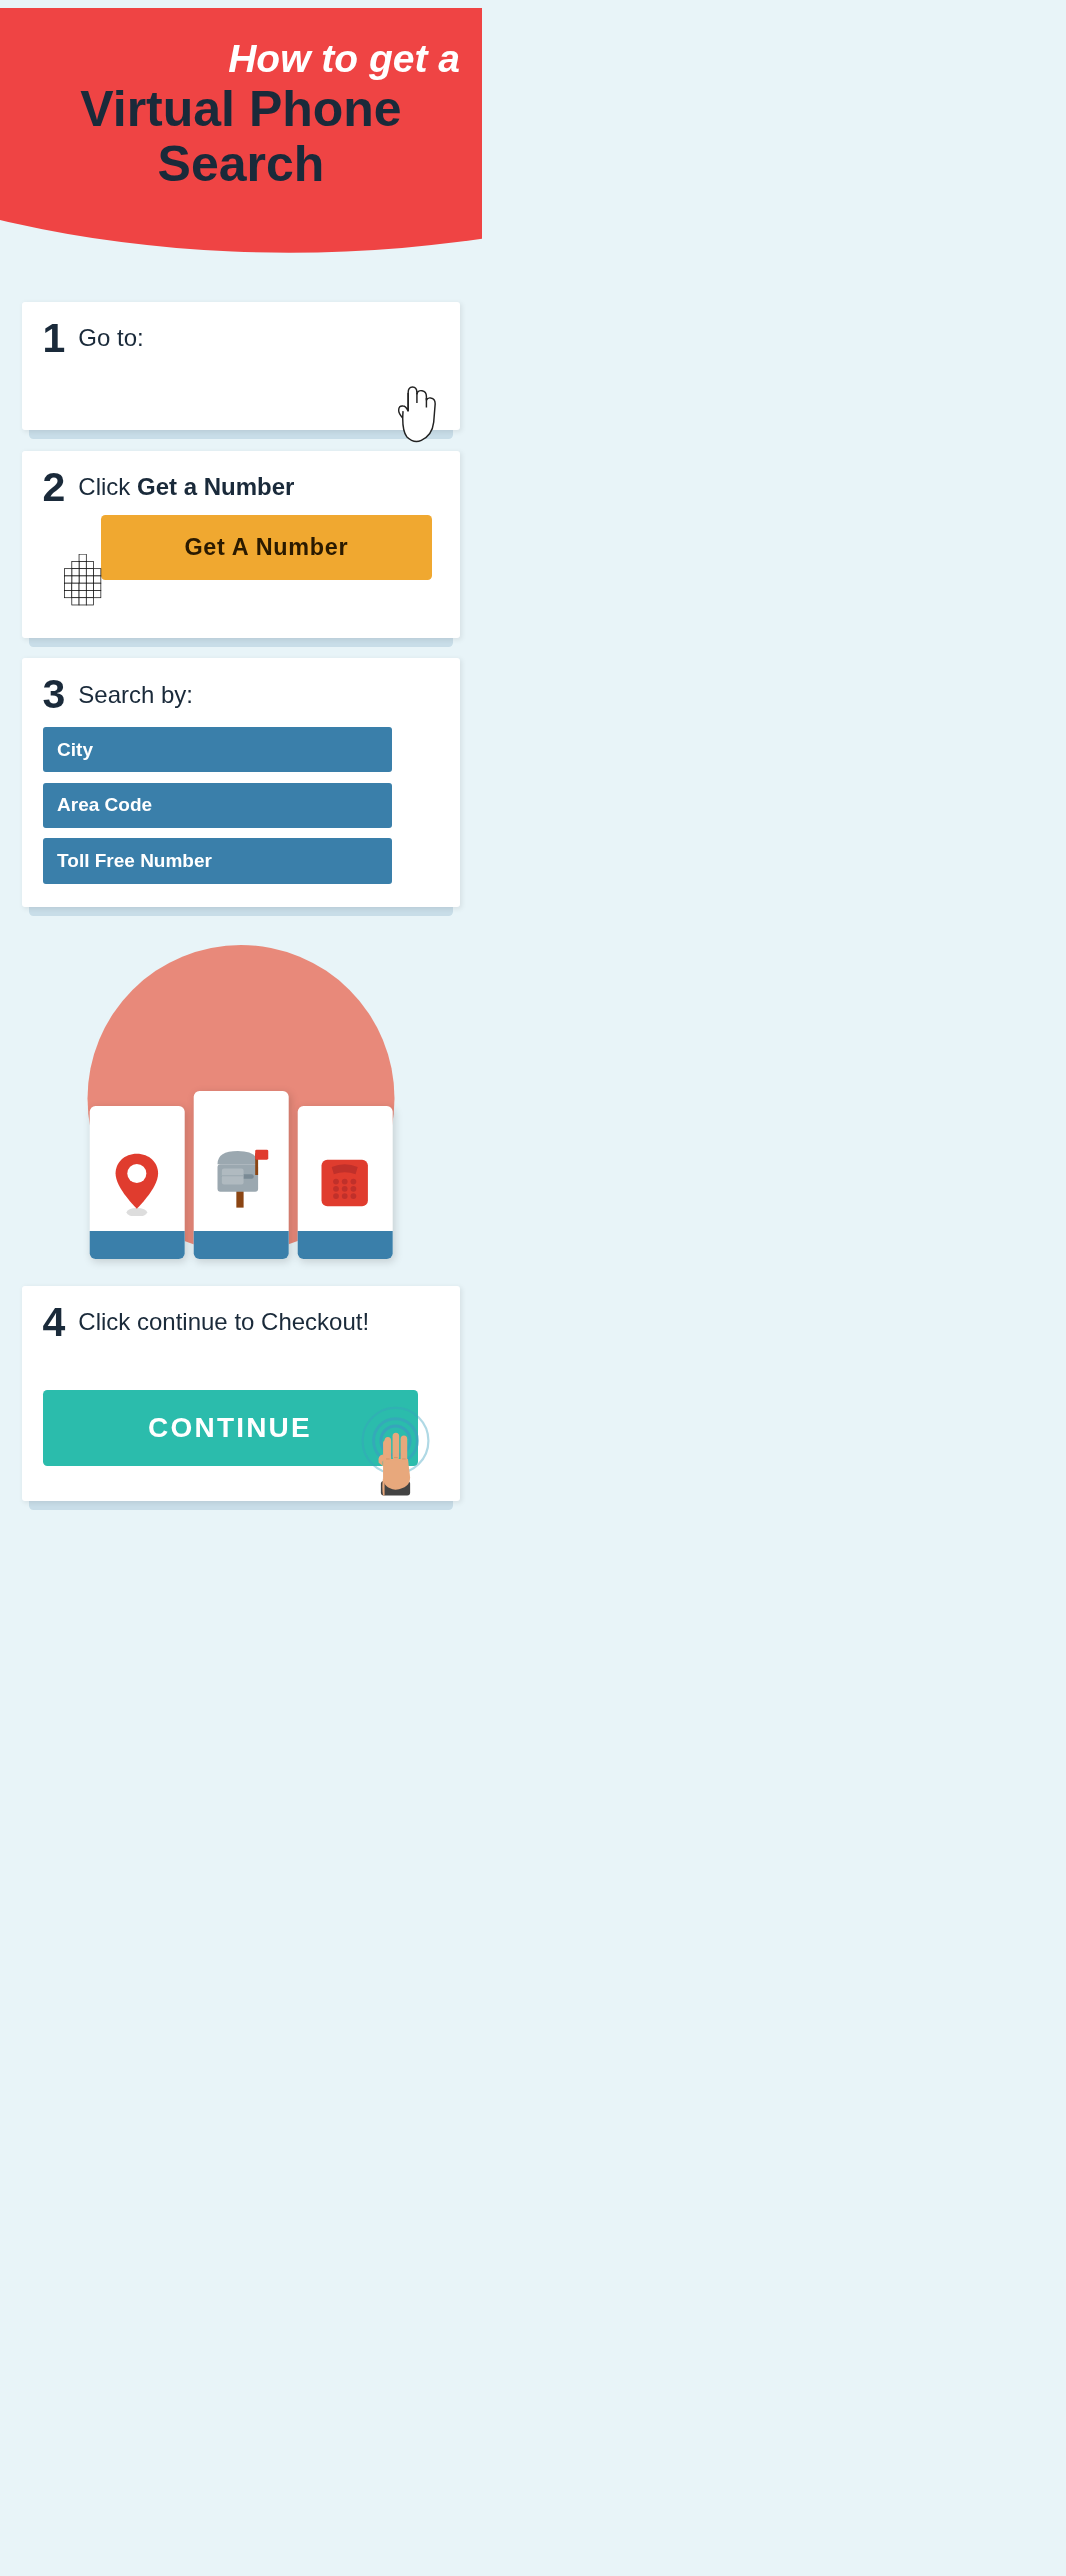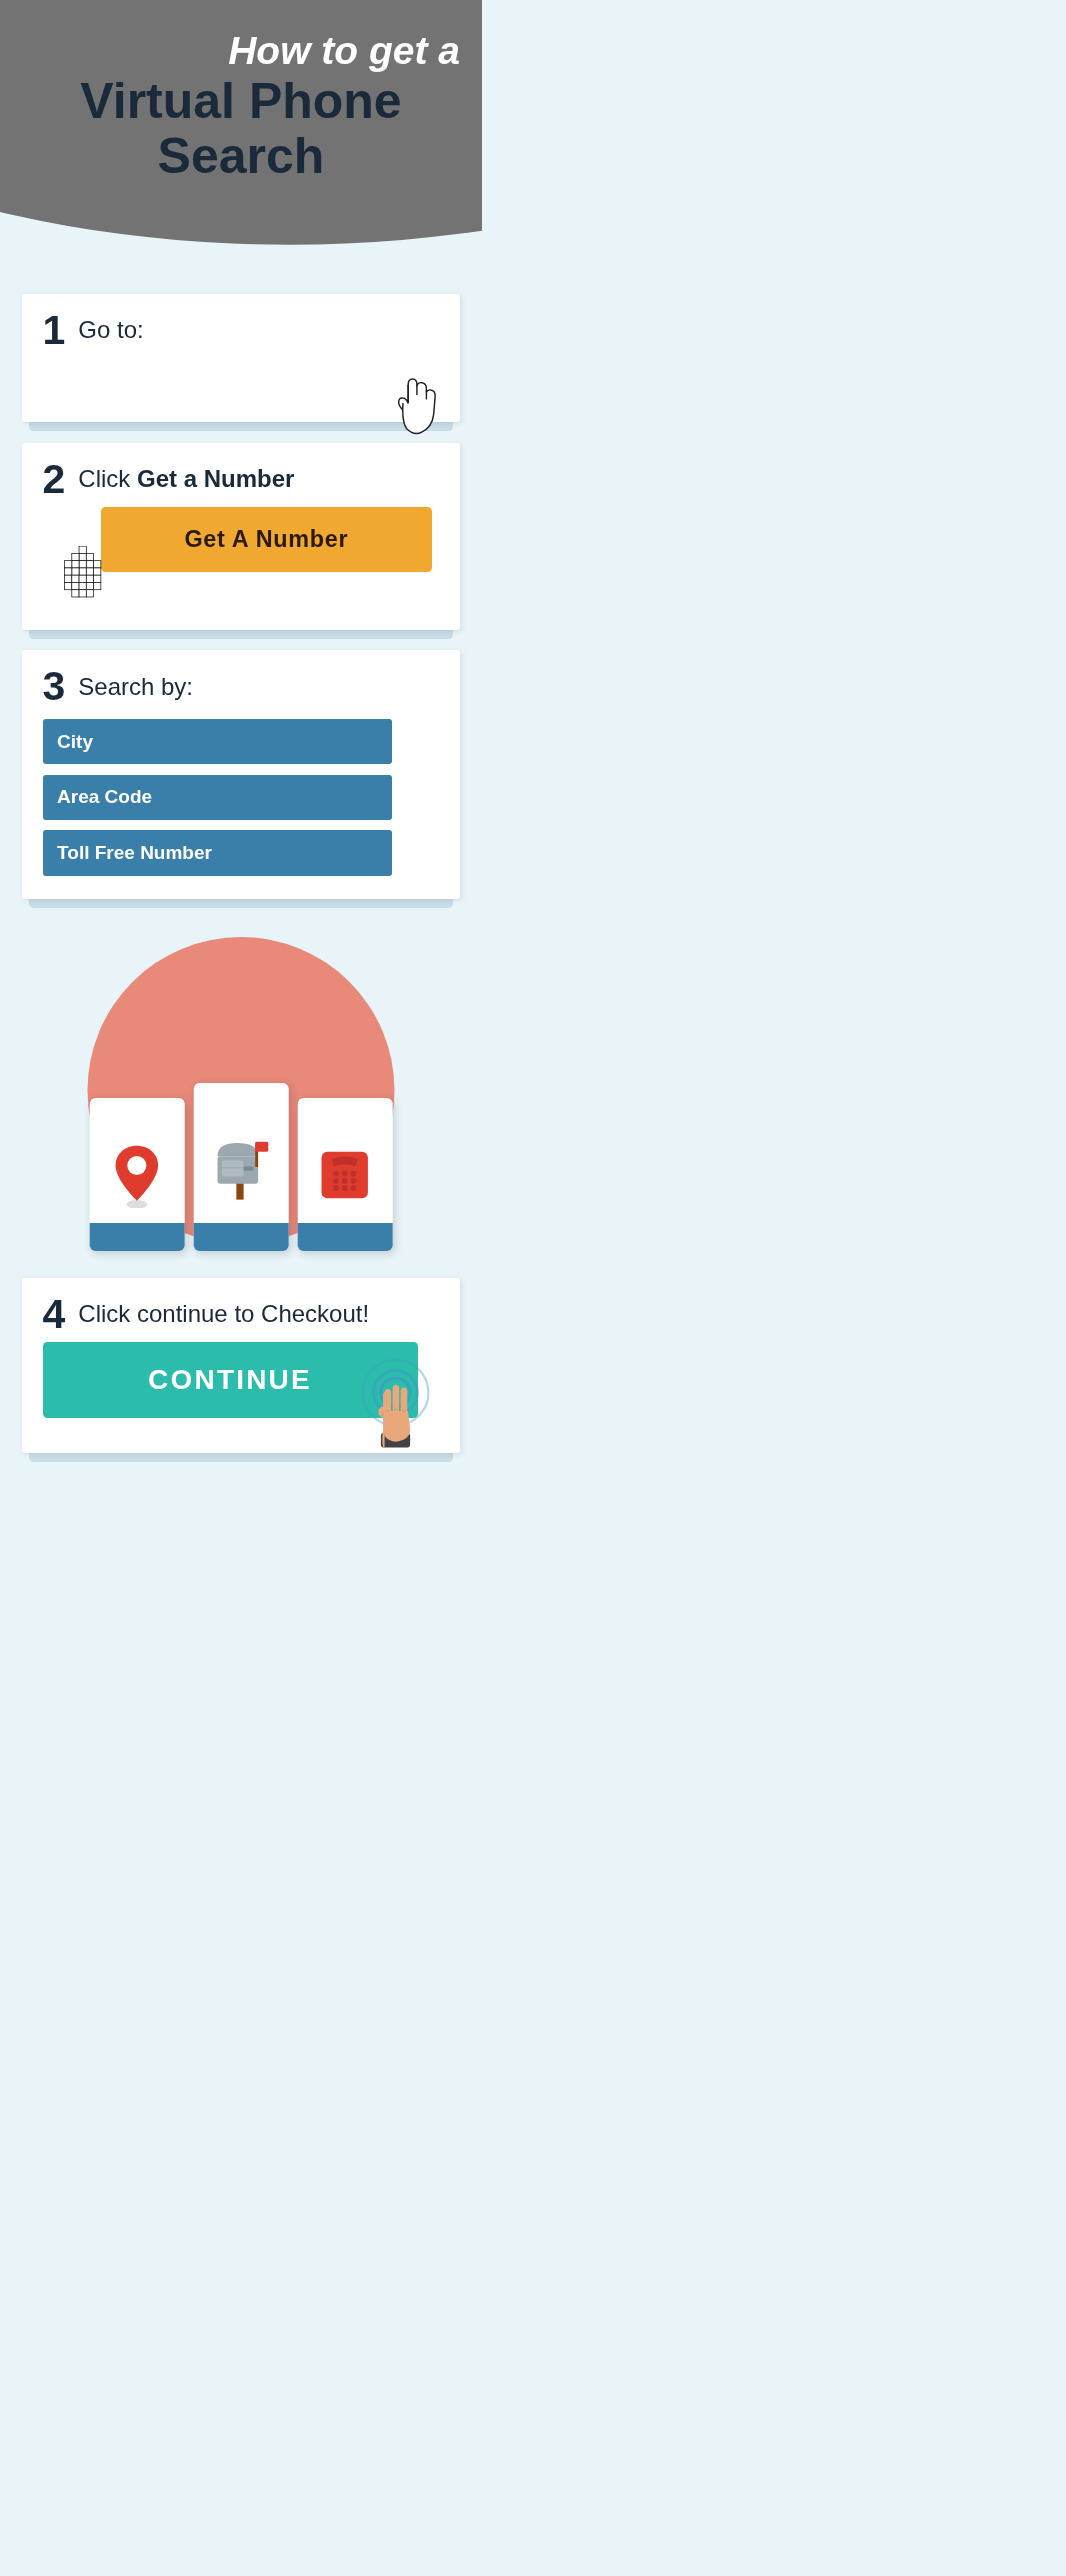--- a/index.html
+++ b/index.html
@@ -7,26 +7,27 @@
     body {
       width: 482px;
       min-height: 2576px;
       font-family: 'Arial', sans-serif;
       background: #e8f4f8;
       overflow-x: hidden;
     }
 
     
     .header {
-      background: #737373;
+      background: #ef4444;
       padding: 29px 22px 58px 22px;
       text-align: right;
       position: relative;
       clip-path: ellipse(120% 90% at 60% 0%);
       padding-bottom: 88px;
+      margin-top: 8px;
     }
 
     
     .step-block {
       background: white;
       border-radius: 2.9px;
       margin-bottom: 0px;
       padding: 16px 20.5px 13px 20.5px;
       position: relative;
       box-shadow: 1.5px 1.5px 5.8px rgba(0,0,0,0.08);
@@ -370,21 +371,21 @@
 
   <div class="step-wrapper" style="margin-top:11.7px;">
     <div class="step-block">
       <div class="step-header">
         <span class="step-number">4</span>
         <span class="step-label">
           <span>Click continue to Checkout!</span>
         </span>
       </div>
       <div class="step4-area">
-        <div style="position:relative;">
+        <div style="position:relative;margin-top:40px;">
           <div class="continue-btn">
             <span>CONTINUE</span>
           </div>
 
           <div style="position:absolute; right:-14.6px; bottom:-37px; width:117px; height:110px;">
             <svg width="117" height="110" viewBox="0 0 160 150">
 
               <circle cx="80" cy="65" r="30" fill="none" stroke="#3a9fbf" stroke-width="4" opacity="0.6"></circle>
               <circle cx="80" cy="65" r="45" fill="none" stroke="#3a9fbf" stroke-width="3" opacity="0.4"></circle>
               <circle cx="80" cy="65" r="20" fill="none" stroke="#3a9fbf" stroke-width="4" opacity="0.8"></circle>

